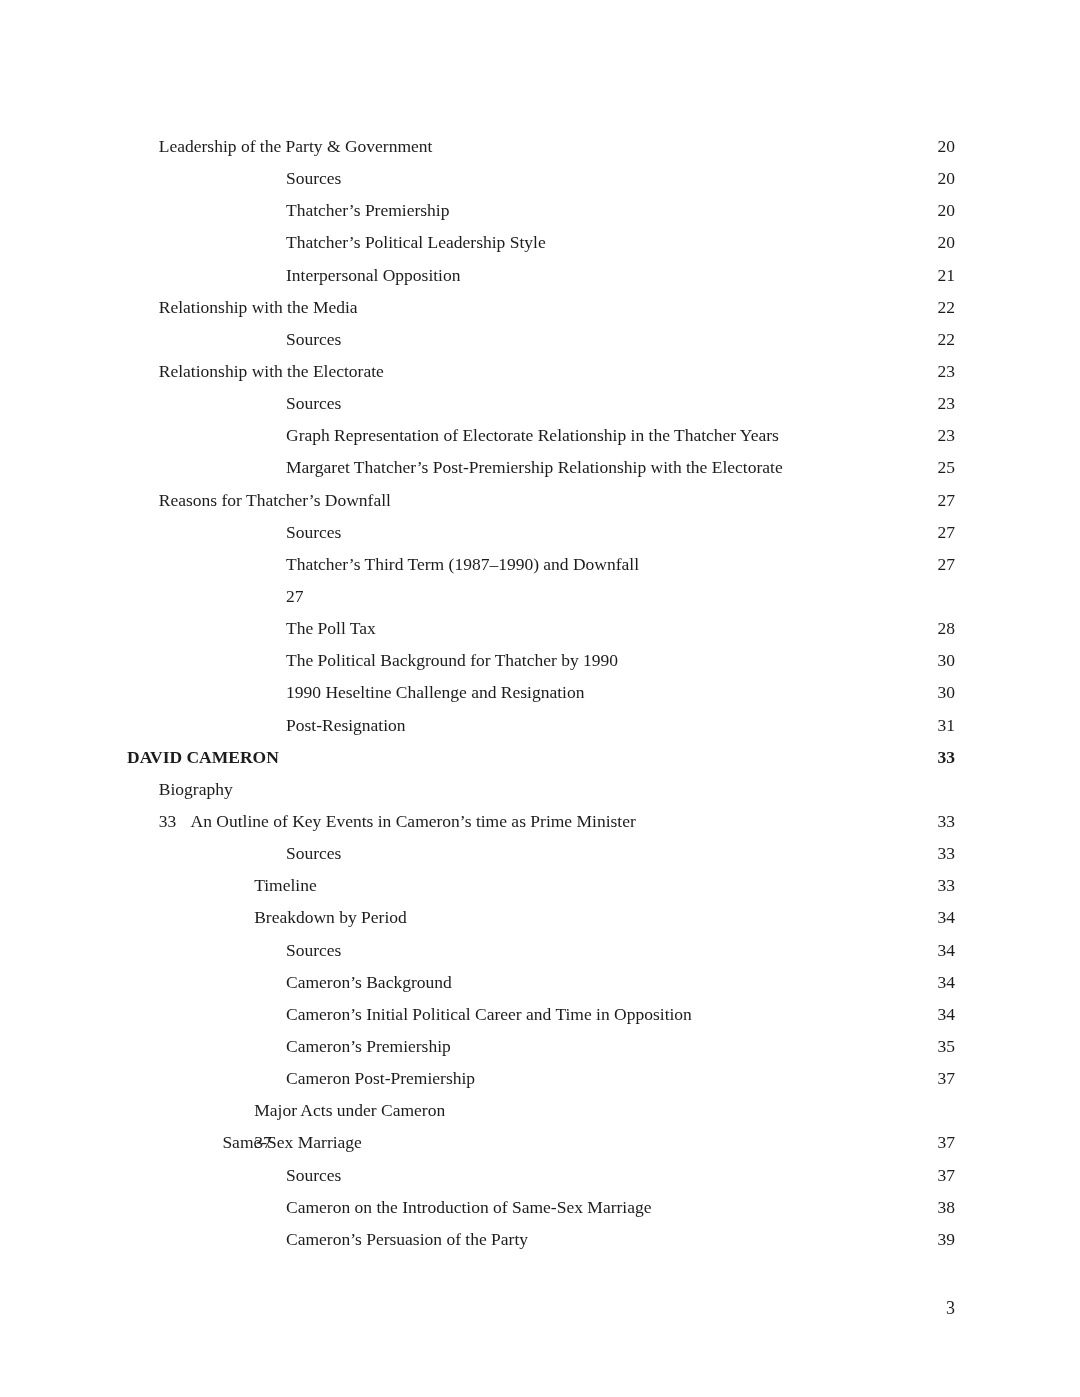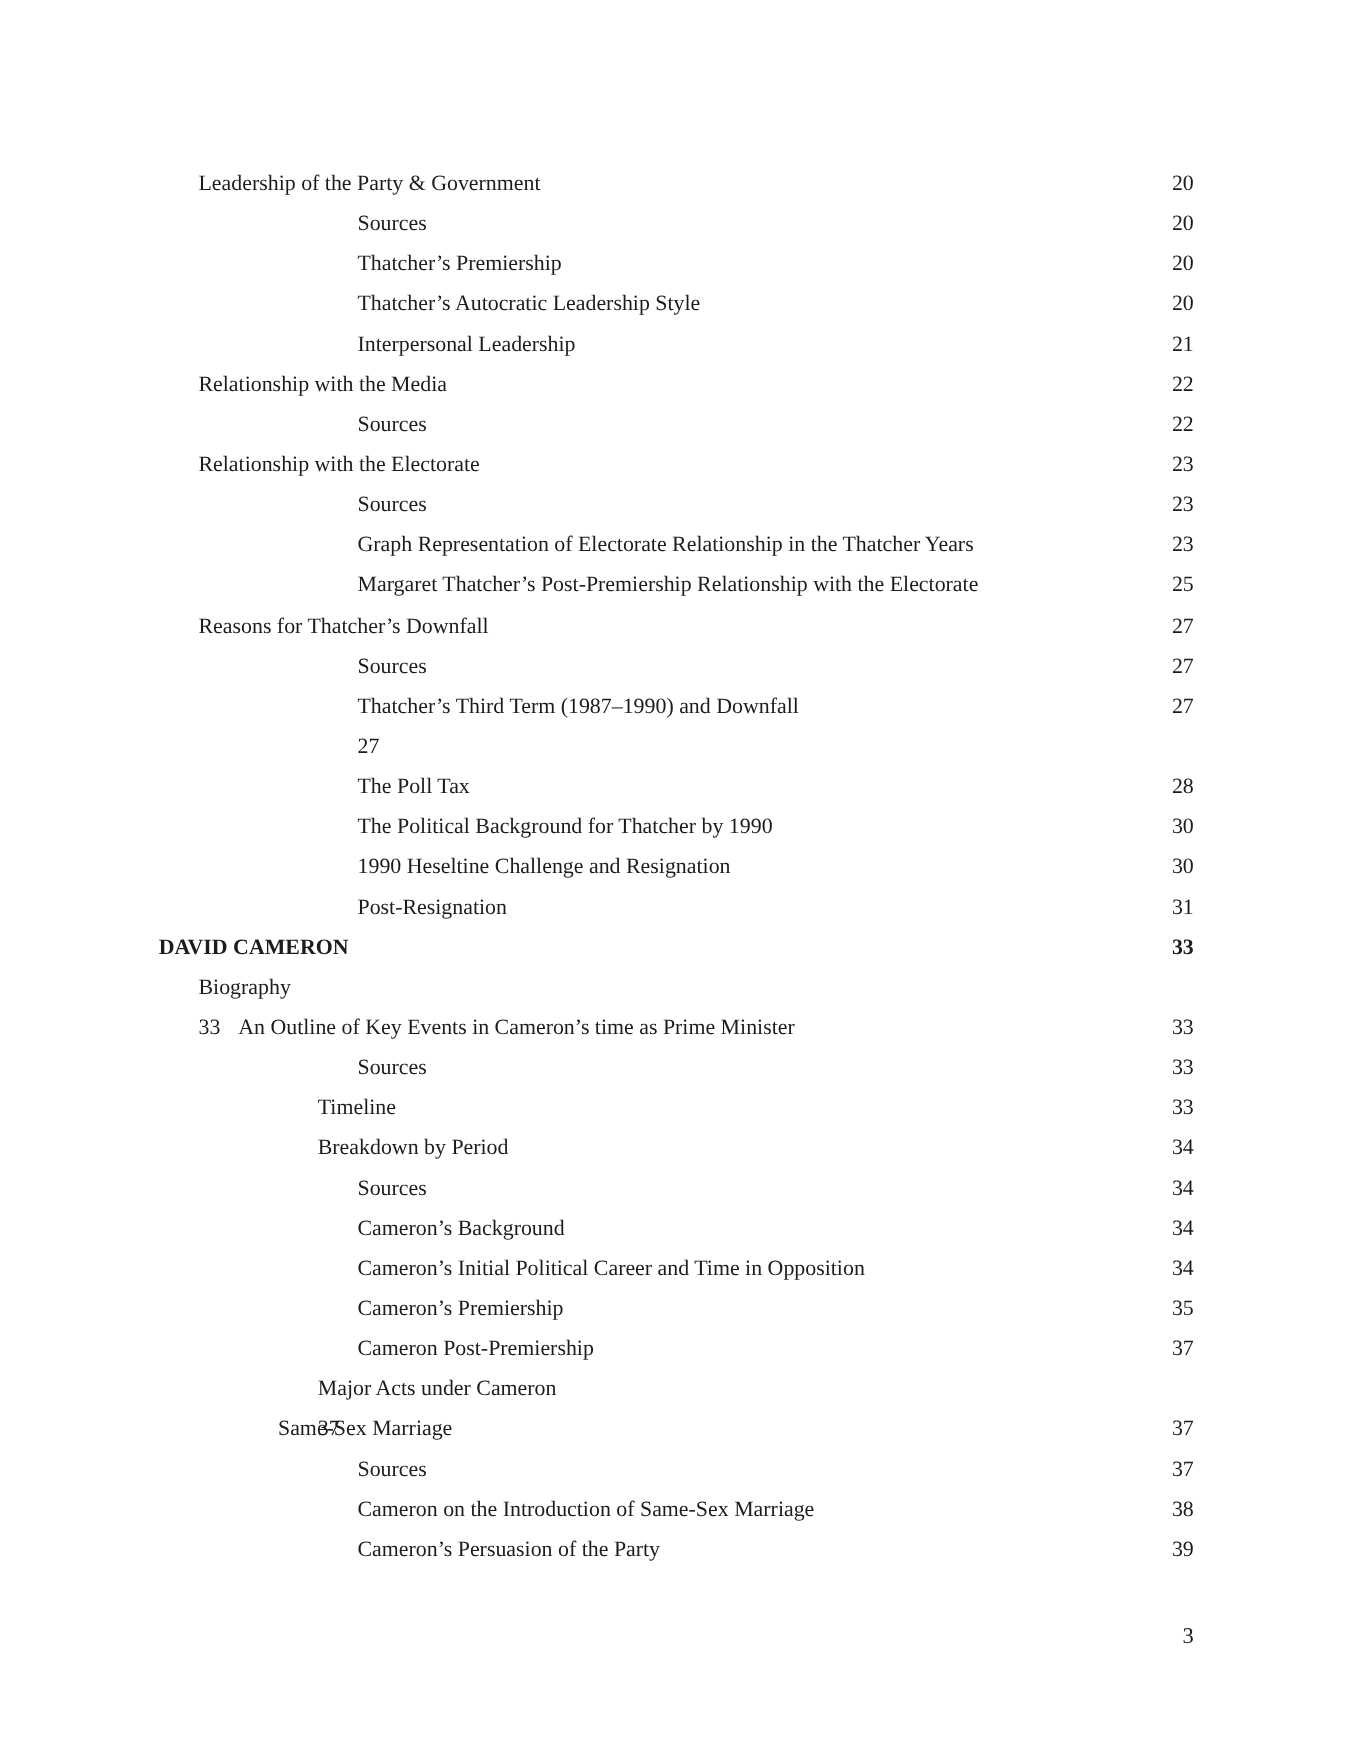--- a/index.html
+++ b/index.html
@@ -49,25 +49,25 @@
       </div>
       <div class="toc-row" style="padding-left: 159px;">
         <span class="toc-label">Sources</span>
         <span class="toc-page">20</span>
       </div>
       <div class="toc-row" style="padding-left: 159px;">
         <span class="toc-label">Thatcher’s Premiership</span>
         <span class="toc-page">20</span>
       </div>
       <div class="toc-row" style="padding-left: 159px;">
-        <span class="toc-label">Thatcher’s Autocratic Leadership Style</span>
+        <span class="toc-label">Thatcher’s Political Leadership Style</span>
         <span class="toc-page">20</span>
       </div>
       <div class="toc-row" style="padding-left: 159px;">
-        <span class="toc-label">Interpersonal Leadership</span>
+        <span class="toc-label">Interpersonal Opposition</span>
         <span class="toc-page">21</span>
       </div>
       <div class="toc-row" style="padding-left: 31.8px;">
         <span class="toc-label">Relationship with the Media</span>
         <span class="toc-page">22</span>
       </div>
       <div class="toc-row" style="padding-left: 159px;">
         <span class="toc-label">Sources</span>
         <span class="toc-page">22</span>
       </div>

